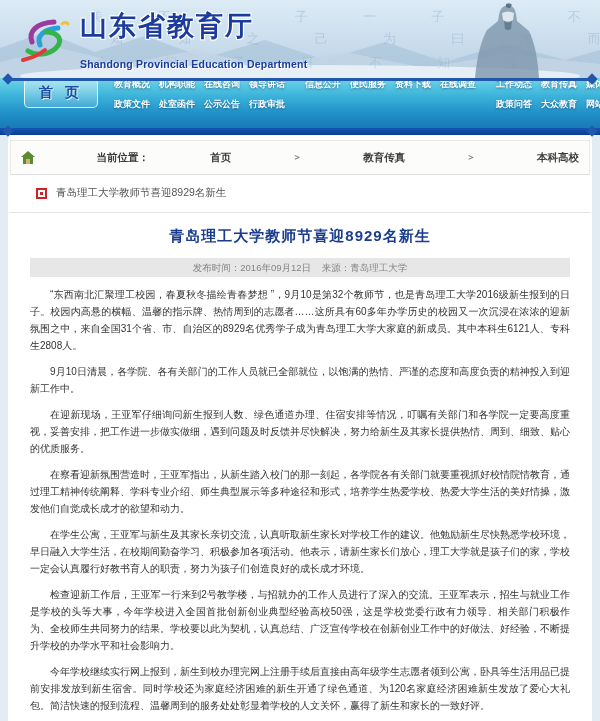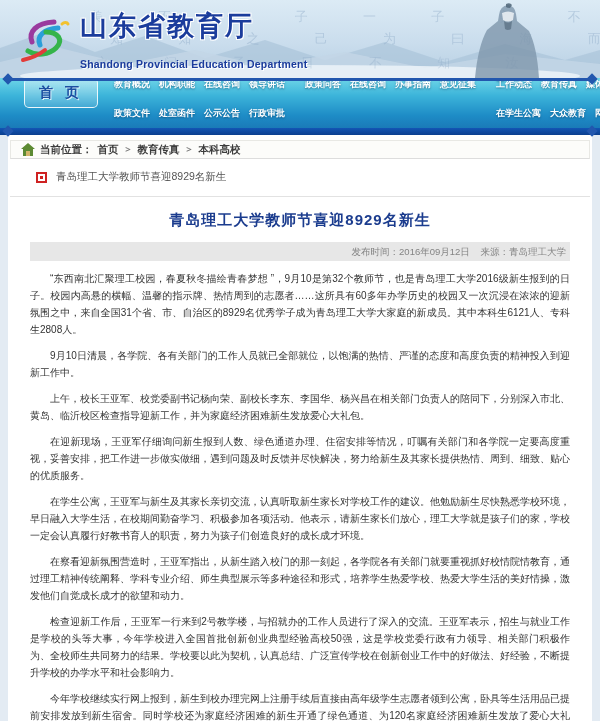--- a/index.html
+++ b/index.html
@@ -42,49 +42,49 @@
   .d-tl { top:-3px; left:4px; } .d-tr { top:-3px; right:4px; }
   .d-bl { top:-1px; left:4px; } .d-br { top:-1px; right:4px; }
   .nav-inner { display:flex; align-items:flex-start; height:100%; padding:0 14px 16px 24px; gap:16px; }
   .home-btn {
     display:block; padding:5px 14px; border:1px solid rgba(255,255,255,.85);
     border-radius:5px; background:linear-gradient(180deg,rgba(255,255,255,.45),rgba(255,255,255,.12));
     color:#1c4fa1; font-weight:bold; font-size:14px; letter-spacing:4px;
     text-shadow:1px 1px 0 #d9f2fa; cursor:pointer; white-space:nowrap;
   }
   .nav-groups { display:flex; gap:20px; flex:1; justify-content:space-between; padding-right:6px; }
-  .nav-group { display:flex; flex-direction:column; gap:16px; }
+  .nav-group { display:flex; flex-direction:column; gap:7px; }
   .nav-row { display:flex; gap:9px; }
   .nav-row a {
     color:#fff; font-weight:bold; font-size:9px; text-decoration:none;
     text-shadow:0 1px 2px rgba(0,50,90,.55); white-space:nowrap; cursor:pointer;
   }
   
   .divider-bar { height:7px; background:linear-gradient(180deg,#1355b4,#0b3f8f); position:relative; }
   
   .content { margin:0 8px; background:#fff; min-height:586px; padding-top:5px; }
   .crumb {
-    margin:0 2px; height:19px; display:flex; align-items:center; gap:5px;
+    margin:0 2px; height:35px; display:flex; align-items:center; gap:5px;
     background:#fcfcfa; border:1px solid #e8e8e4; border-bottom:1px solid #ddd;
-    padding:0 10px; font-size:10.5px; font-weight:bold; color:#3c3c3c;
+    padding:0 10px; font-size:10.5px; font-weight:bold; color:#3c3c3c;justify-content:space-between;
   }
   .crumb a { color:#3c3c3c; text-decoration:none; cursor:pointer; }
   .crumb .sep { color:#777; font-weight:bold; font-size:9px; }
   .news-row {
     display:flex; align-items:center; gap:9px; padding:11px 0 12px 26px;
     border-bottom:1px solid #e2e2e2; margin:0 2px;
   }
   .bullet { width:11px; height:11px; border:2px solid #cf2222; background:#fff; position:relative; flex:0 0 auto; }
   .bullet::after { content:""; position:absolute; inset:2px; background:#cf2222; }
   .news-row a { font-size:10.5px; color:#555; text-decoration:none; cursor:pointer; }
   
   .article { padding:10px 22px 0; }
   .article h1 { text-align:center; color:#1b3c8e; font-size:15px; letter-spacing:1px; margin:4px 0 12px; }
   .meta {
-    height:19px; line-height:19px; background:#e7e7e7; text-align:right;
+    height:19px; line-height:19px; background:#e7e7e7; text-align:center;
     color:#848484; font-size:9.5px; margin-bottom:4px;
   }
   .meta span { margin:0 4px; }
   .article p { font-size:10px; line-height:17px; color:#333; text-indent:2em; margin:9px 0; text-align:justify; }
 </style>
 </head>
 <body>
 
 <div class="banner">
   <svg class="scene" viewBox="0 0 600 78" preserveAspectRatio="none">
@@ -132,35 +132,35 @@
         </div>
         <div class="nav-row">
           <a>政策文件</a>
           <a>处室函件</a>
           <a>公示公告</a>
           <a>行政审批</a>
         </div>
       </div>
       <div class="nav-group">
         <div class="nav-row">
-          <a>政策问答</a>
-          <a>在线咨询</a>
-          <a>办事指南</a>
-          <a>意见征集</a>
+          <a>信息公开</a>
+          <a>便民服务</a>
+          <a>资料下载</a>
+          <a>在线调查</a>
         </div>
       </div>
       <div class="nav-group">
         <div class="nav-row">
           <a>工作动态</a>
           <a>教育传真</a>
           <a>媒体聚焦</a>
 
         </div>
         <div class="nav-row">
-          <a>在学生公寓</a>
+          <a>政策问答</a>
           <a>大众教育</a>
           <a>网站访谈</a>
 
         </div>
       </div>
     </div>
 
   </div>
 </div>
 
@@ -190,22 +190,21 @@
   </div>
 
   <div class="article">
     <h1>青岛理工大学教师节喜迎8929名新生</h1>
     <div class="meta">
       <span>发布时间：2016年09月12日</span>
       <span>来源：青岛理工大学</span>
     </div>
     <p>“东西南北汇聚理工校园，春夏秋冬描绘青春梦想 ”，9月10是第32个教师节，也是青岛理工大学2016级新生报到的日子。校园内高悬的横幅、温馨的指示牌、热情周到的志愿者……这所具有60多年办学历史的校园又一次沉浸在浓浓的迎新氛围之中，来自全国31个省、市、自治区的8929名优秀学子成为青岛理工大学大家庭的新成员。其中本科生6121人、专科生2808人。</p>
     <p>9月10日清晨，各学院、各有关部门的工作人员就已全部就位，以饱满的热情、严谨的态度和高度负责的精神投入到迎新工作中。</p>
-    <p>上午，校长王亚军、校党委副书记杨向荣、副校长李东、李国华、杨兴昌在相关部门负责人的陪同下，分别深入市北、黄岛、临沂校区检查指导迎新工作，并为家庭经济困难新生发放爱心大礼包。</p>
     <p>在迎新现场，王亚军仔细询问新生报到人数、绿色通道办理、住宿安排等情况，叮嘱有关部门和各学院一定要高度重视，妥善安排，把工作进一步做实做细，遇到问题及时反馈并尽快解决，努力给新生及其家长提供热情、周到、细致、贴心的优质服务。</p>
+    <p>在察看迎新氛围营造时，王亚军指出，从新生踏入校门的那一刻起，各学院各有关部门就要重视抓好校情院情教育，通过理工精神传统阐释、学科专业介绍、师生典型展示等多种途径和形式，培养学生热爱学校、热爱大学生活的美好情操，激发他们自觉成长成才的欲望和动力。</p>
     <p>在学生公寓，王亚军与新生及其家长亲切交流，认真听取新生家长对学校工作的建议。他勉励新生尽快熟悉学校环境，早日融入大学生活，在校期间勤奋学习、积极参加各项活动。他表示，请新生家长们放心，理工大学就是孩子们的家，学校一定会认真履行好教书育人的职责，努力为孩子们创造良好的成长成才环境。</p>
-    <p>在察看迎新氛围营造时，王亚军指出，从新生踏入校门的那一刻起，各学院各有关部门就要重视抓好校情院情教育，通过理工精神传统阐释、学科专业介绍、师生典型展示等多种途径和形式，培养学生热爱学校、热爱大学生活的美好情操，激发他们自觉成长成才的欲望和动力。</p>
     <p>检查迎新工作后，王亚军一行来到2号教学楼，与招就办的工作人员进行了深入的交流。王亚军表示，招生与就业工作是学校的头等大事，今年学校进入全国首批创新创业典型经验高校50强，这是学校党委行政有力领导、相关部门积极作为、全校师生共同努力的结果。学校要以此为契机，认真总结、广泛宣传学校在创新创业工作中的好做法、好经验，不断提升学校的办学水平和社会影响力。</p>
     <p>今年学校继续实行网上报到，新生到校办理完网上注册手续后直接由高年级学生志愿者领到公寓，卧具等生活用品已提前安排发放到新生宿舍。同时学校还为家庭经济困难的新生开通了绿色通道、为120名家庭经济困难新生发放了爱心大礼包。简洁快速的报到流程、温馨周到的服务处处彰显着学校的人文关怀，赢得了新生和家长的一致好评。</p>
 
   </div>
 
 </div>
 
 </body></html>

